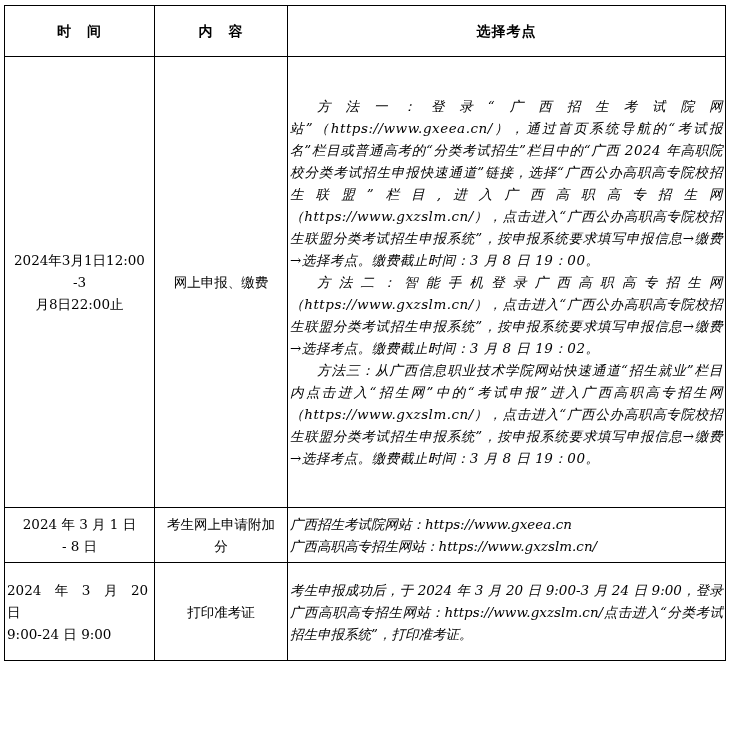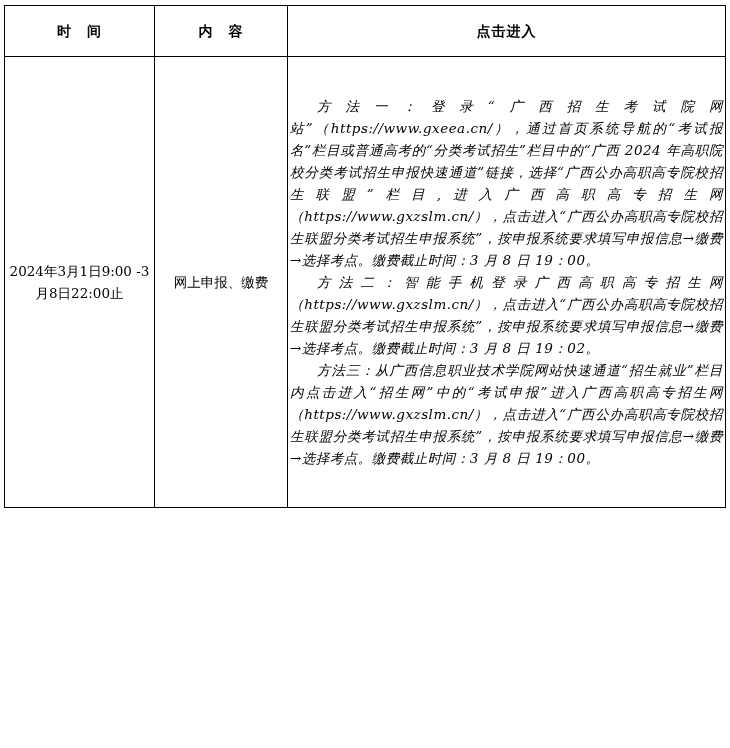--- a/index.html
+++ b/index.html
@@ -31,32 +31,58 @@
 <table class="schedule">
   <colgroup>
       <col class="c1">
       <col class="c2">
       <col class="c3">
     </colgroup>
   <thead>
     <tr>
       <th>时　间</th>
       <th>内　容</th>
-      <th>点击进入</th>
+      <th>选择考点</th>
     </tr>
   </thead>
   <tbody>
     <tr class="r1">
       <td class="center">
-        <div>2024年3月1日9:00 -3</div>
+        <div>2024年3月1日12:00 -3</div>
         <div>月8日22:00止</div>
       </td>
       <td class="center">
         <div>网上申报、缴费</div>
       </td>
       <td class="tips ls">
         <p class="p indent">方法一：登录“广西招生考试院网站”（https://www.gxeea.cn/），通过首页系统导航的“考试报名”栏目或普通高考的“分类考试招生”栏目中的“广西 2024 年高职院校分类考试招生申报快速通道”链接，选择“广西公办高职高专院校招生联盟”栏目,进入广西高职高专招生网（https://www.gxzslm.cn/），点击进入“广西公办高职高专院校招生联盟分类考试招生申报系统”，按申报系统要求填写申报信息→缴费→选择考点。缴费截止时间：3 月 8 日 19：00。</p>
         <p class="p indent">方法二：智能手机登录广西高职高专招生网（https://www.gxzslm.cn/），点击进入“广西公办高职高专院校招生联盟分类考试招生申报系统”，按申报系统要求填写申报信息→缴费→选择考点。缴费截止时间：3 月 8 日 19：02。</p>
         <p class="p indent">方法三：从广西信息职业技术学院网站快速通道“招生就业”栏目内点击进入“招生网”中的“考试申报”进入广西高职高专招生网（https://www.gxzslm.cn/），点击进入“广西公办高职高专院校招生联盟分类考试招生申报系统”，按申报系统要求填写申报信息→缴费→选择考点。缴费截止时间：3 月 8 日 19：00。</p>
       </td>
     </tr>
+    <tr class="r2">
+      <td class="center">
+        <div>2024 年 3 月 1 日</div>
+        <div>- 8 日</div>
+      </td>
+      <td class="center">
+        <div>考生网上申请附加</div>
+        <div>分</div>
+      </td>
+      <td class="tips">
+        <p class="p">广西招生考试院网站：https://www.gxeea.cn</p>
+        <p class="p">广西高职高专招生网站：https://www.gxzslm.cn/</p>
+      </td>
+    </tr>
+    <tr class="r3">
+      <td>
+        <div>2024　年　3　月　20　日</div>
+        <div>9:00-24 日 9:00</div>
+      </td>
+      <td class="center">
+        <div>打印准考证</div>
+      </td>
+      <td class="tips">
+        <p class="p">考生申报成功后，于 2024 年 3 月 20 日 9:00-3 月 24 日 9:00，登录广西高职高专招生网站：https://www.gxzslm.cn/点击进入“分类考试招生申报系统”，打印准考证。</p>
+      </td>
+    </tr>
   </tbody>
 </table>
 
 </body></html>

